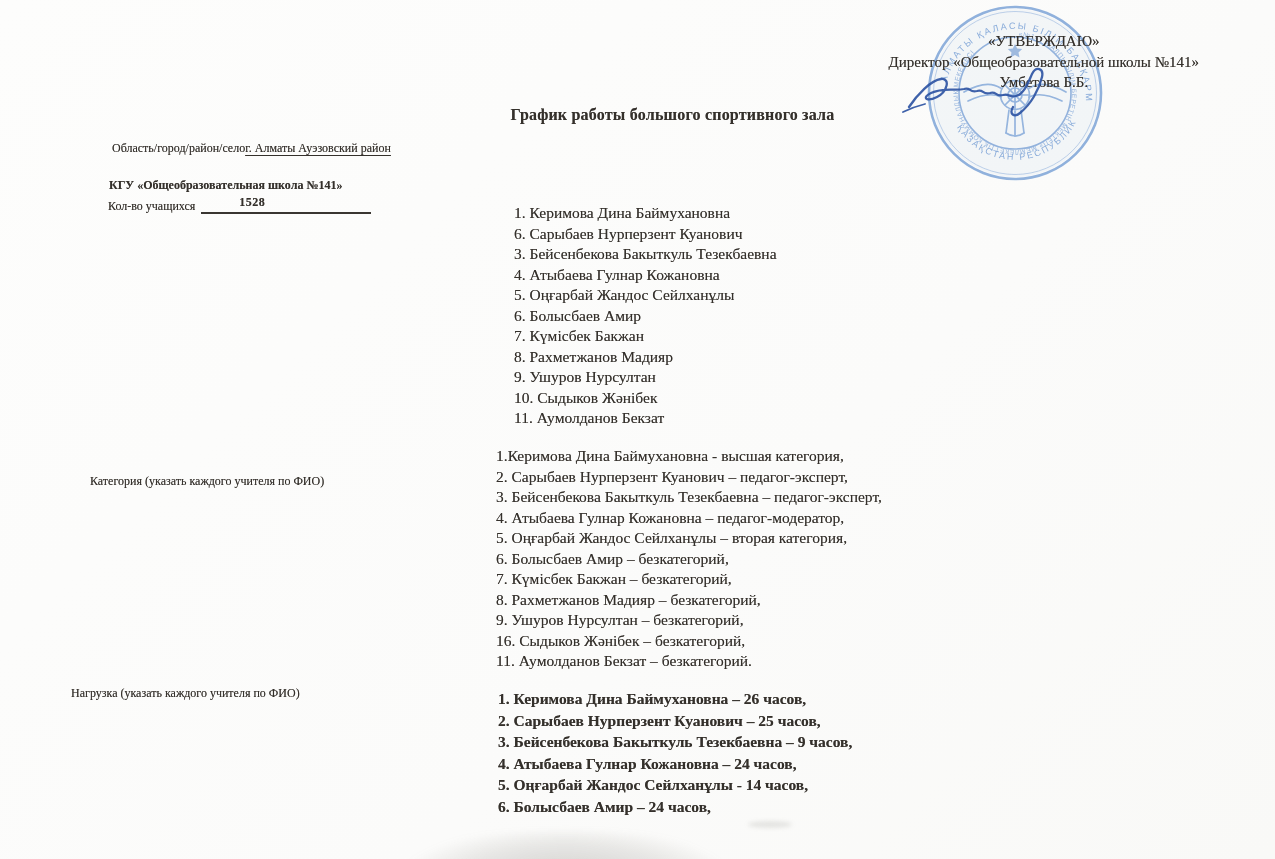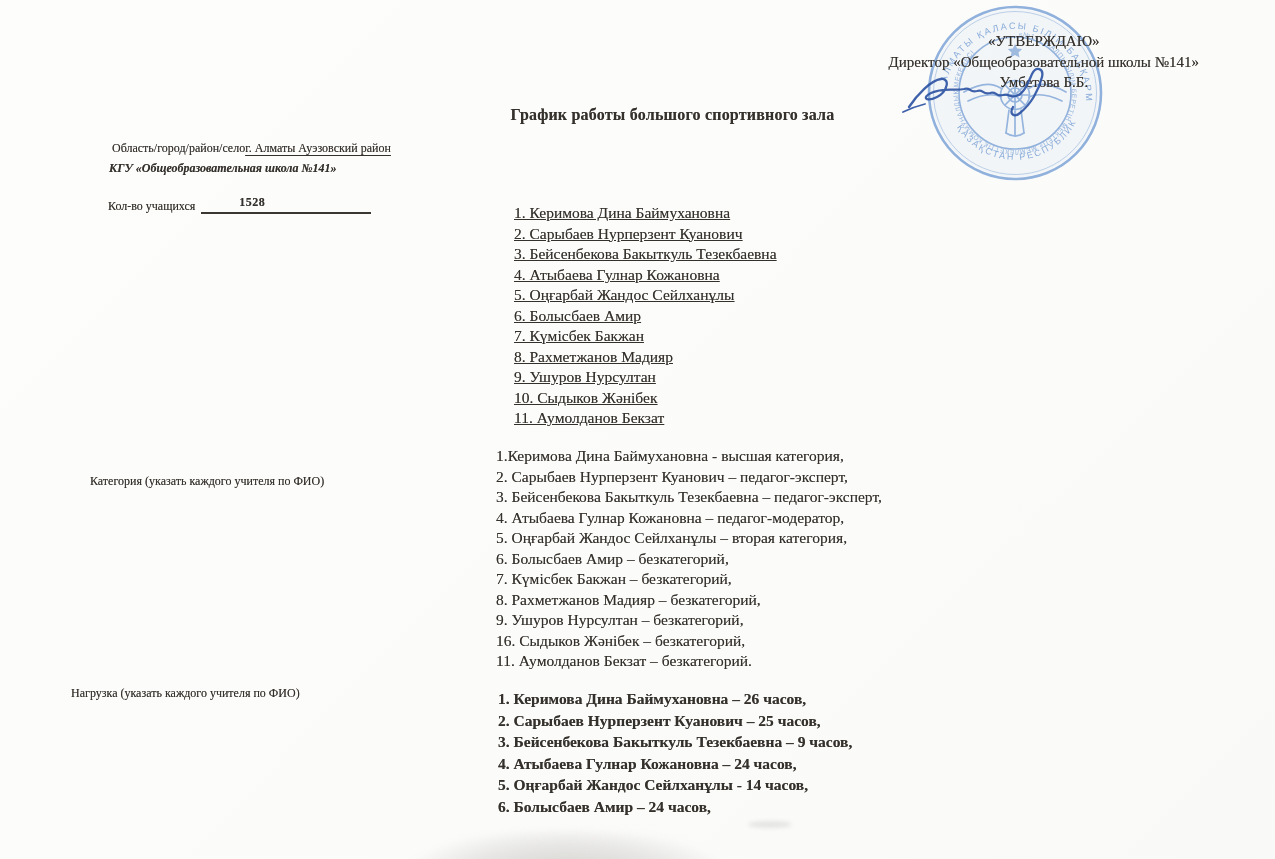--- a/index.html
+++ b/index.html
@@ -31,39 +31,39 @@
   
   .doc-title {
     position: absolute; top: 106px; left: 0; width: 100%;
     text-align: center; transform: translateX(35px);
     font-weight: bold; font-size: 16px; letter-spacing: 0.2px;
     z-index: 2;
   }
 
   .abs { position: absolute; font-size: 12px; white-space: nowrap; }
   .line-region   { left: 112px; top: 141px; }
-  .line-school   { left: 109px; top: 161px; font-weight: bold; font-style: italic; }
+  .line-school   { left: 109px; top: 178px; font-weight: bold; }
   .line-students { left: 108px; top: 195px; }
   .line-teachers-label { left: 98px;  top: 203px; }
   .category-label{ left: 90px;  top: 446px; margin-top: 28px; }
   .load-label    { left: 71px;  top: 686px; }
 
   .u-value {
     text-decoration: underline;
     text-decoration-thickness: 1.4px;
     text-underline-offset: 3px;
   }
   .students-line-fill {
     display: inline-block; width: 170px; margin-left: 6px;
     border-bottom: 2px solid #3a3631; height: 19px; vertical-align: bottom;
   }
   .students-value { font-weight: bold; padding-left: 38px; letter-spacing: 0.5px; }
 
   .v-list { position: absolute; font-size: 15.5px; white-space: nowrap; }
-  .teachers-list { left: 514px; top: 203px; line-height: 20.55px; text-decoration: underline; }
+  .teachers-list { left: 514px; top: 203px; line-height: 20.55px; }
   .category-list { left: 496px; top: 446px; line-height: 20.5px; }
   .load-list     { left: 498px; top: 688px; line-height: 21.6px; font-weight: bold; }
 
   
   .blob-bottom {
     position: absolute; left: 408px; top: 831px; width: 315px; height: 60px;
     background: radial-gradient(ellipse at 50% 95%, rgba(125,122,115,0.40) 0%, rgba(125,122,115,0.14) 55%, rgba(125,122,115,0) 78%);
     filter: blur(3px); border-radius: 50% 50% 0 0; z-index: 1;
   }
   .speck {
@@ -138,21 +138,21 @@
 
   <div class="abs line-school txt">КГУ «Общеобразовательная школа №141»</div>
 
   <div class="abs line-students txt">
     <span>Кол-во учащихся</span><span class="students-line-fill"><span class="students-value">1528</span></span>
   </div>
 
 
   <div class="v-list teachers-list txt">
       <div>1. Керимова Дина Баймухановна</div>
-      <div>2. Сарыбаев Нурперзент Куанович</div>
+      <div>6. Сарыбаев Нурперзент Куанович</div>
       <div>3. Бейсенбекова Бакыткуль Тезекбаевна</div>
       <div>4. Атыбаева Гулнар Кожановна</div>
       <div>5. Оңғарбай Жандос Сейлханұлы</div>
       <div>6. Болысбаев Амир</div>
       <div>7. Күмісбек Бакжан</div>
       <div>8. Рахметжанов Мадияр</div>
       <div>9. Ушуров Нурсултан</div>
       <div>10. Сыдыков Жәнібек</div>
       <div>11. Аумолданов Бекзат</div>
     </div>

